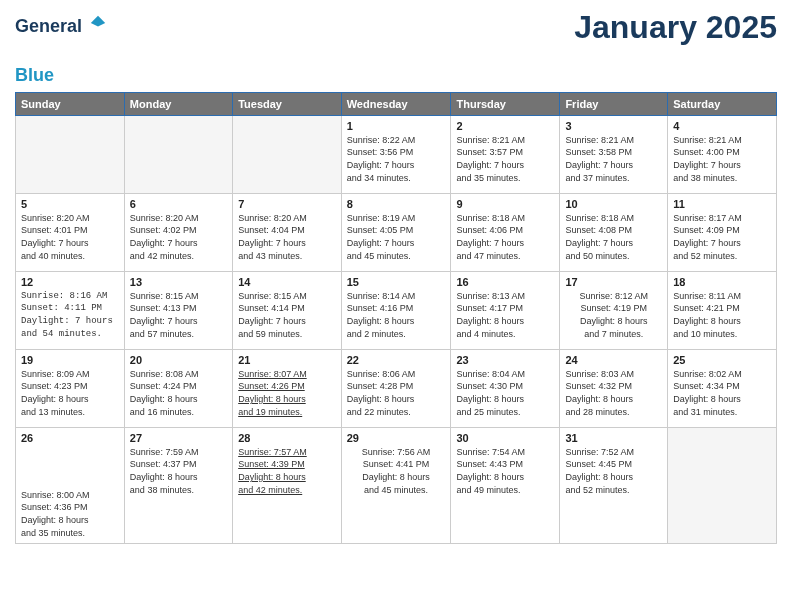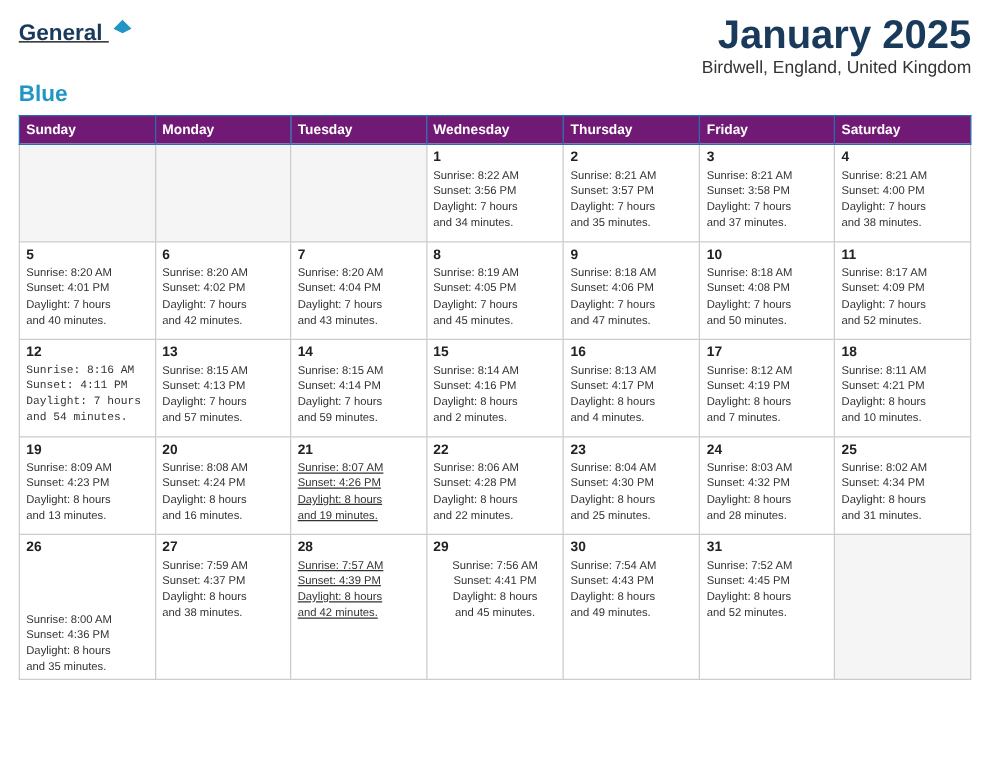--- a/index.html
+++ b/index.html
@@ -30,39 +30,39 @@
       font-weight: bold;
       color: #1a3a5c;
       line-height: 1.1;
     }
     .logo-icon {
       width: 18px;
       height: 18px;
       margin-left: 2px;
     }
     .title-block {
-      text-align: right;
+      text-align: center;
     }
     .month-title {
       font-size: 32px;
       font-weight: bold;
       color: #1a3a5c;
       line-height: 1.1;
     }
     .location {
       font-size: 14px;
       color: #333;
     }
     .calendar {
       width: 100%;
       border-collapse: collapse;
       font-size: 9.5px;
     }
     .calendar th {
-      background-color: #701a75;
+      background-color: #737373;
       color: #fff;
       text-align: left;
       padding: 5px 5px;
       font-size: 11px;
       font-weight: bold;
       border: 1px solid #2b6cb0;
     }
     .calendar td {
       vertical-align: top;
       border: 1px solid #ccc;
@@ -89,33 +89,32 @@
       background: #fff;
     }
   </style>
 </head>
 <body>
 
 <div class="container">
   <div class="header-row">
     <div class="logo">
       <div>
-        <div style="display:flex;align-items:center;text-decoration:underline;">
+        <div style="display:flex;align-items:center;">
           <span class="logo-text">General
             <svg class="logo-icon" viewBox="0 0 20 20" fill="#2196c4">
               <path d="M10 2 L18 10 L10 14 L2 10 Z" fill="#2196c4"></path>
             </svg>
           </span>
         </div>
         <div style="font-size:18px;font-weight:bold;color:#2196c4;margin-top:28px;">Blue</div>
       </div>
     </div>
     <div class="title-block">
       <div class="month-title">January 2025</div>
-      <div class="location">Birdwell, England, United Kingdom</div>
     </div>
   </div>
 
   <table class="calendar">
     <thead>
       <tr>
       <th>Sunday</th>
           <th>Monday</th>
           <th>Tuesday</th>
           <th>Wednesday</th>
@@ -240,21 +239,21 @@
           </td>
           <td>
             <div class="day-num">16</div>
             <div class="cell-text" style="white-space: pre-line;">Sunrise: 8:13 AM
 Sunset: 4:17 PM
 Daylight: 8 hours
 and 4 minutes.</div>
           </td>
           <td>
             <div class="day-num">17</div>
-            <div class="cell-text" style="white-space: pre-line;">Sunrise: 8:12 AM
+            <div class="cell-text" style="white-space: pre-line; text-align: center;">Sunrise: 8:12 AM
 Sunset: 4:19 PM
 Daylight: 8 hours
 and 7 minutes.</div>
           </td>
           <td>
             <div class="day-num">18</div>
             <div class="cell-text" style="white-space: pre-line;">Sunrise: 8:11 AM
 Sunset: 4:21 PM
 Daylight: 8 hours
 and 10 minutes.</div>

